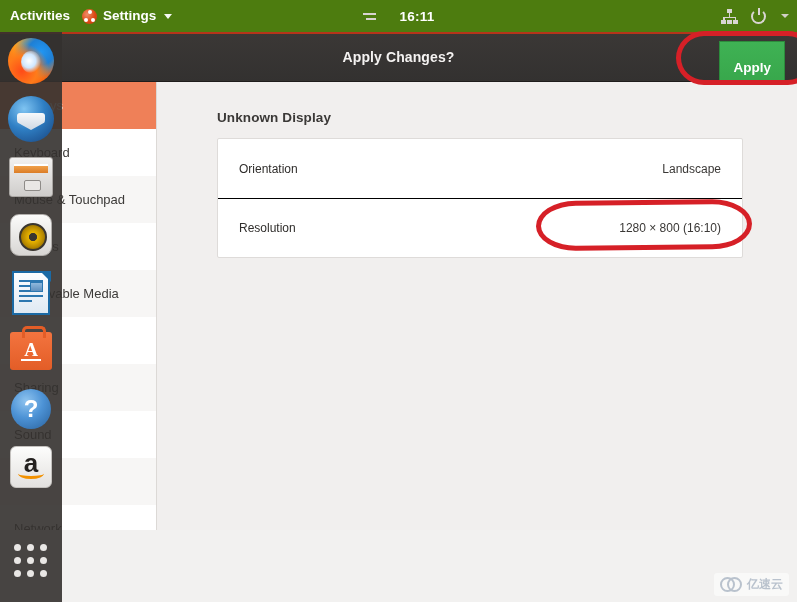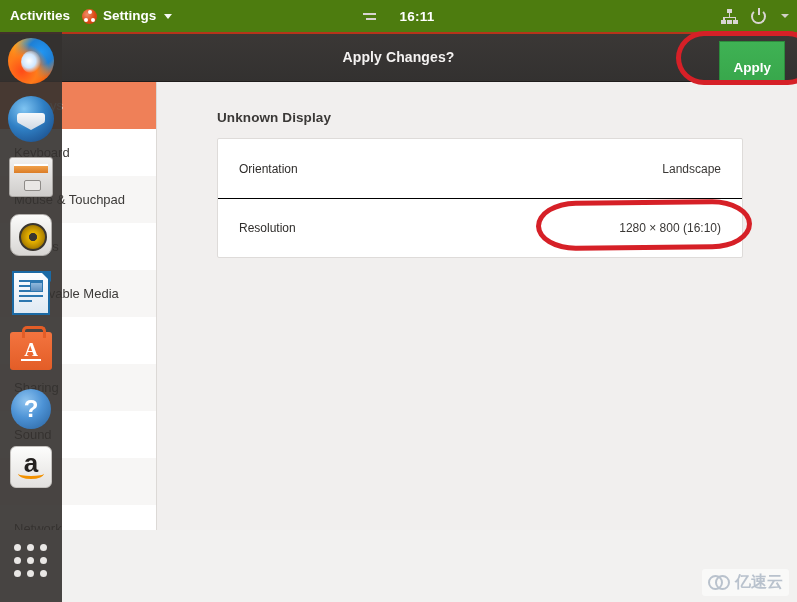--- a/index.html
+++ b/index.html
@@ -270,21 +270,21 @@
     pointer-events: none; z-index: 70;
   }
   #annot-apply { left: 676px; top: 31px; width: 140px; height: 54px; border-radius: 28px/27px; }
   #annot-res   { left: 536px; top: 200px; width: 216px; height: 50px; border-radius: 40px/25px;
                  transform: rotate(-.6deg); z-index: 30; }
 
   
   #watermark {
     position: absolute; right: 8px; bottom: 6px; z-index: 55;
     display: flex; align-items: center; gap: 5px;
-    color: #b9c2cd; font-size: 16px; font-weight: bold;
+    color: #b9c2cd; font-size: 12px; font-weight: bold;
     background: rgba(255,255,255,.55); padding: 3px 6px; border-radius: 3px;
   }
   .cloud-glyph {
     width: 22px; height: 15px; position: relative; flex: none;
   }
   .cloud-glyph::before {
     content: ""; position: absolute; left: 0; bottom: 0; width: 11px; height: 11px;
     border: 2px solid #b9c2cd; border-radius: 50%;
   }
   .cloud-glyph::after {

